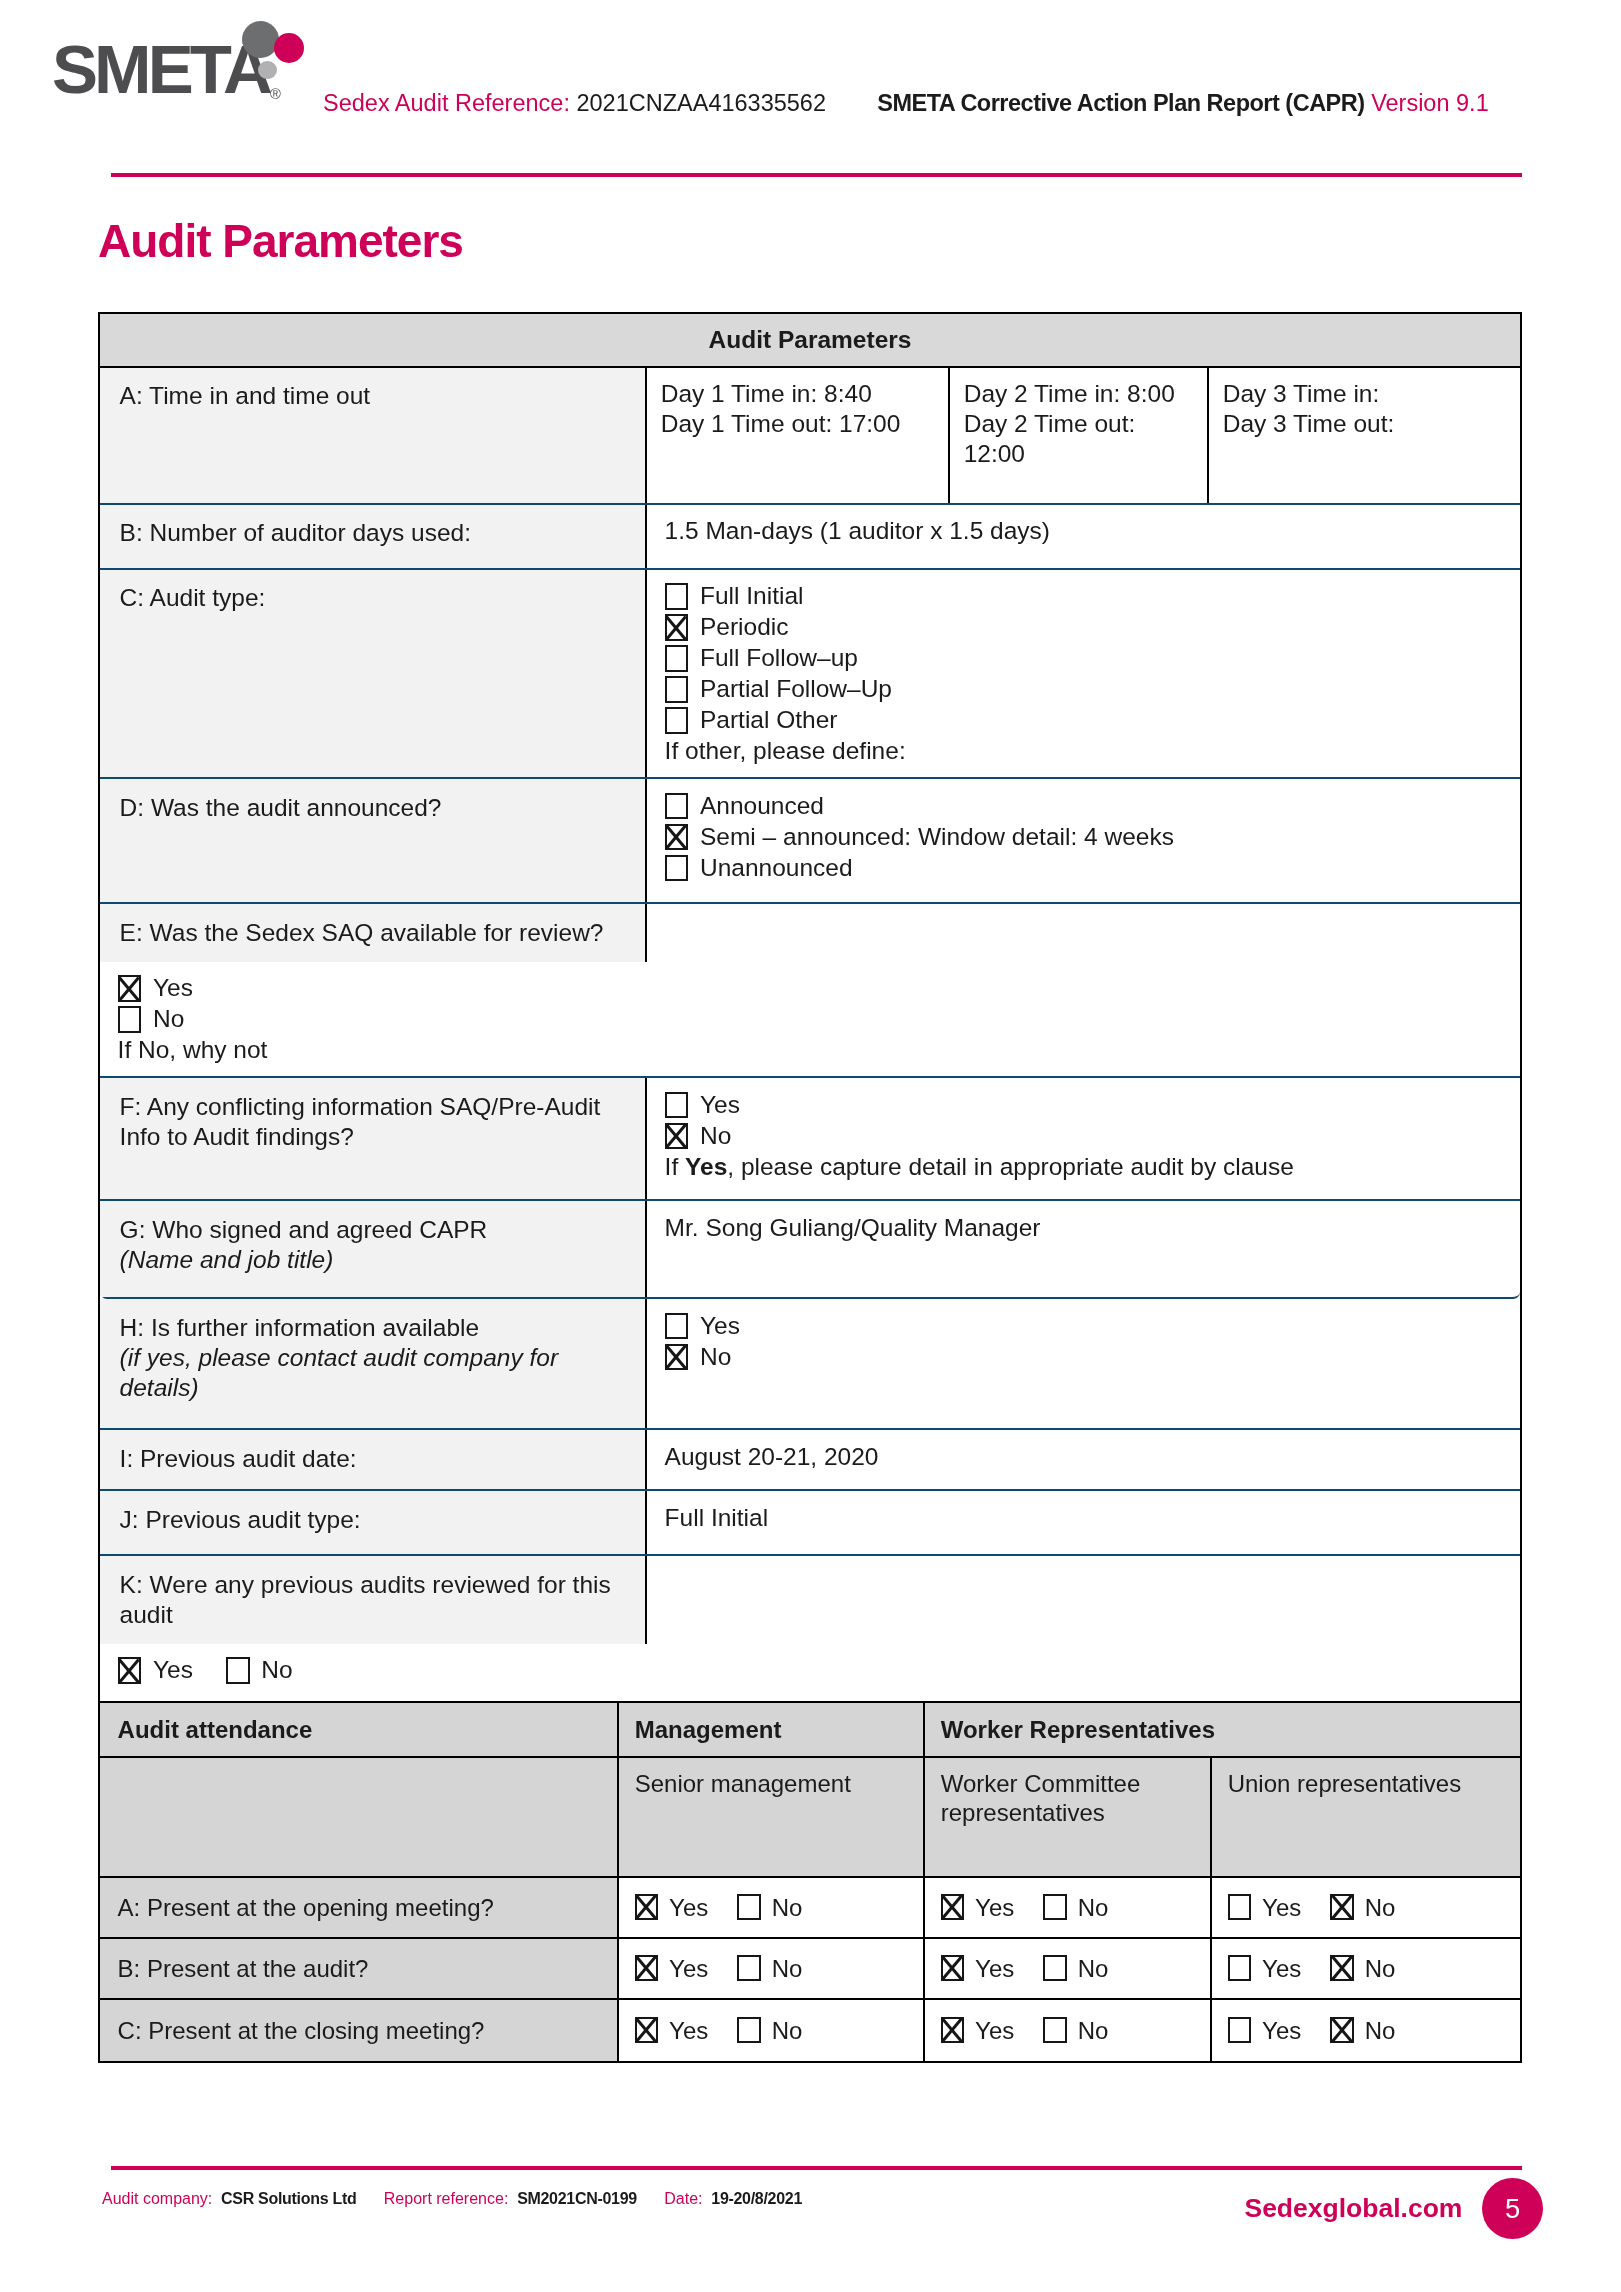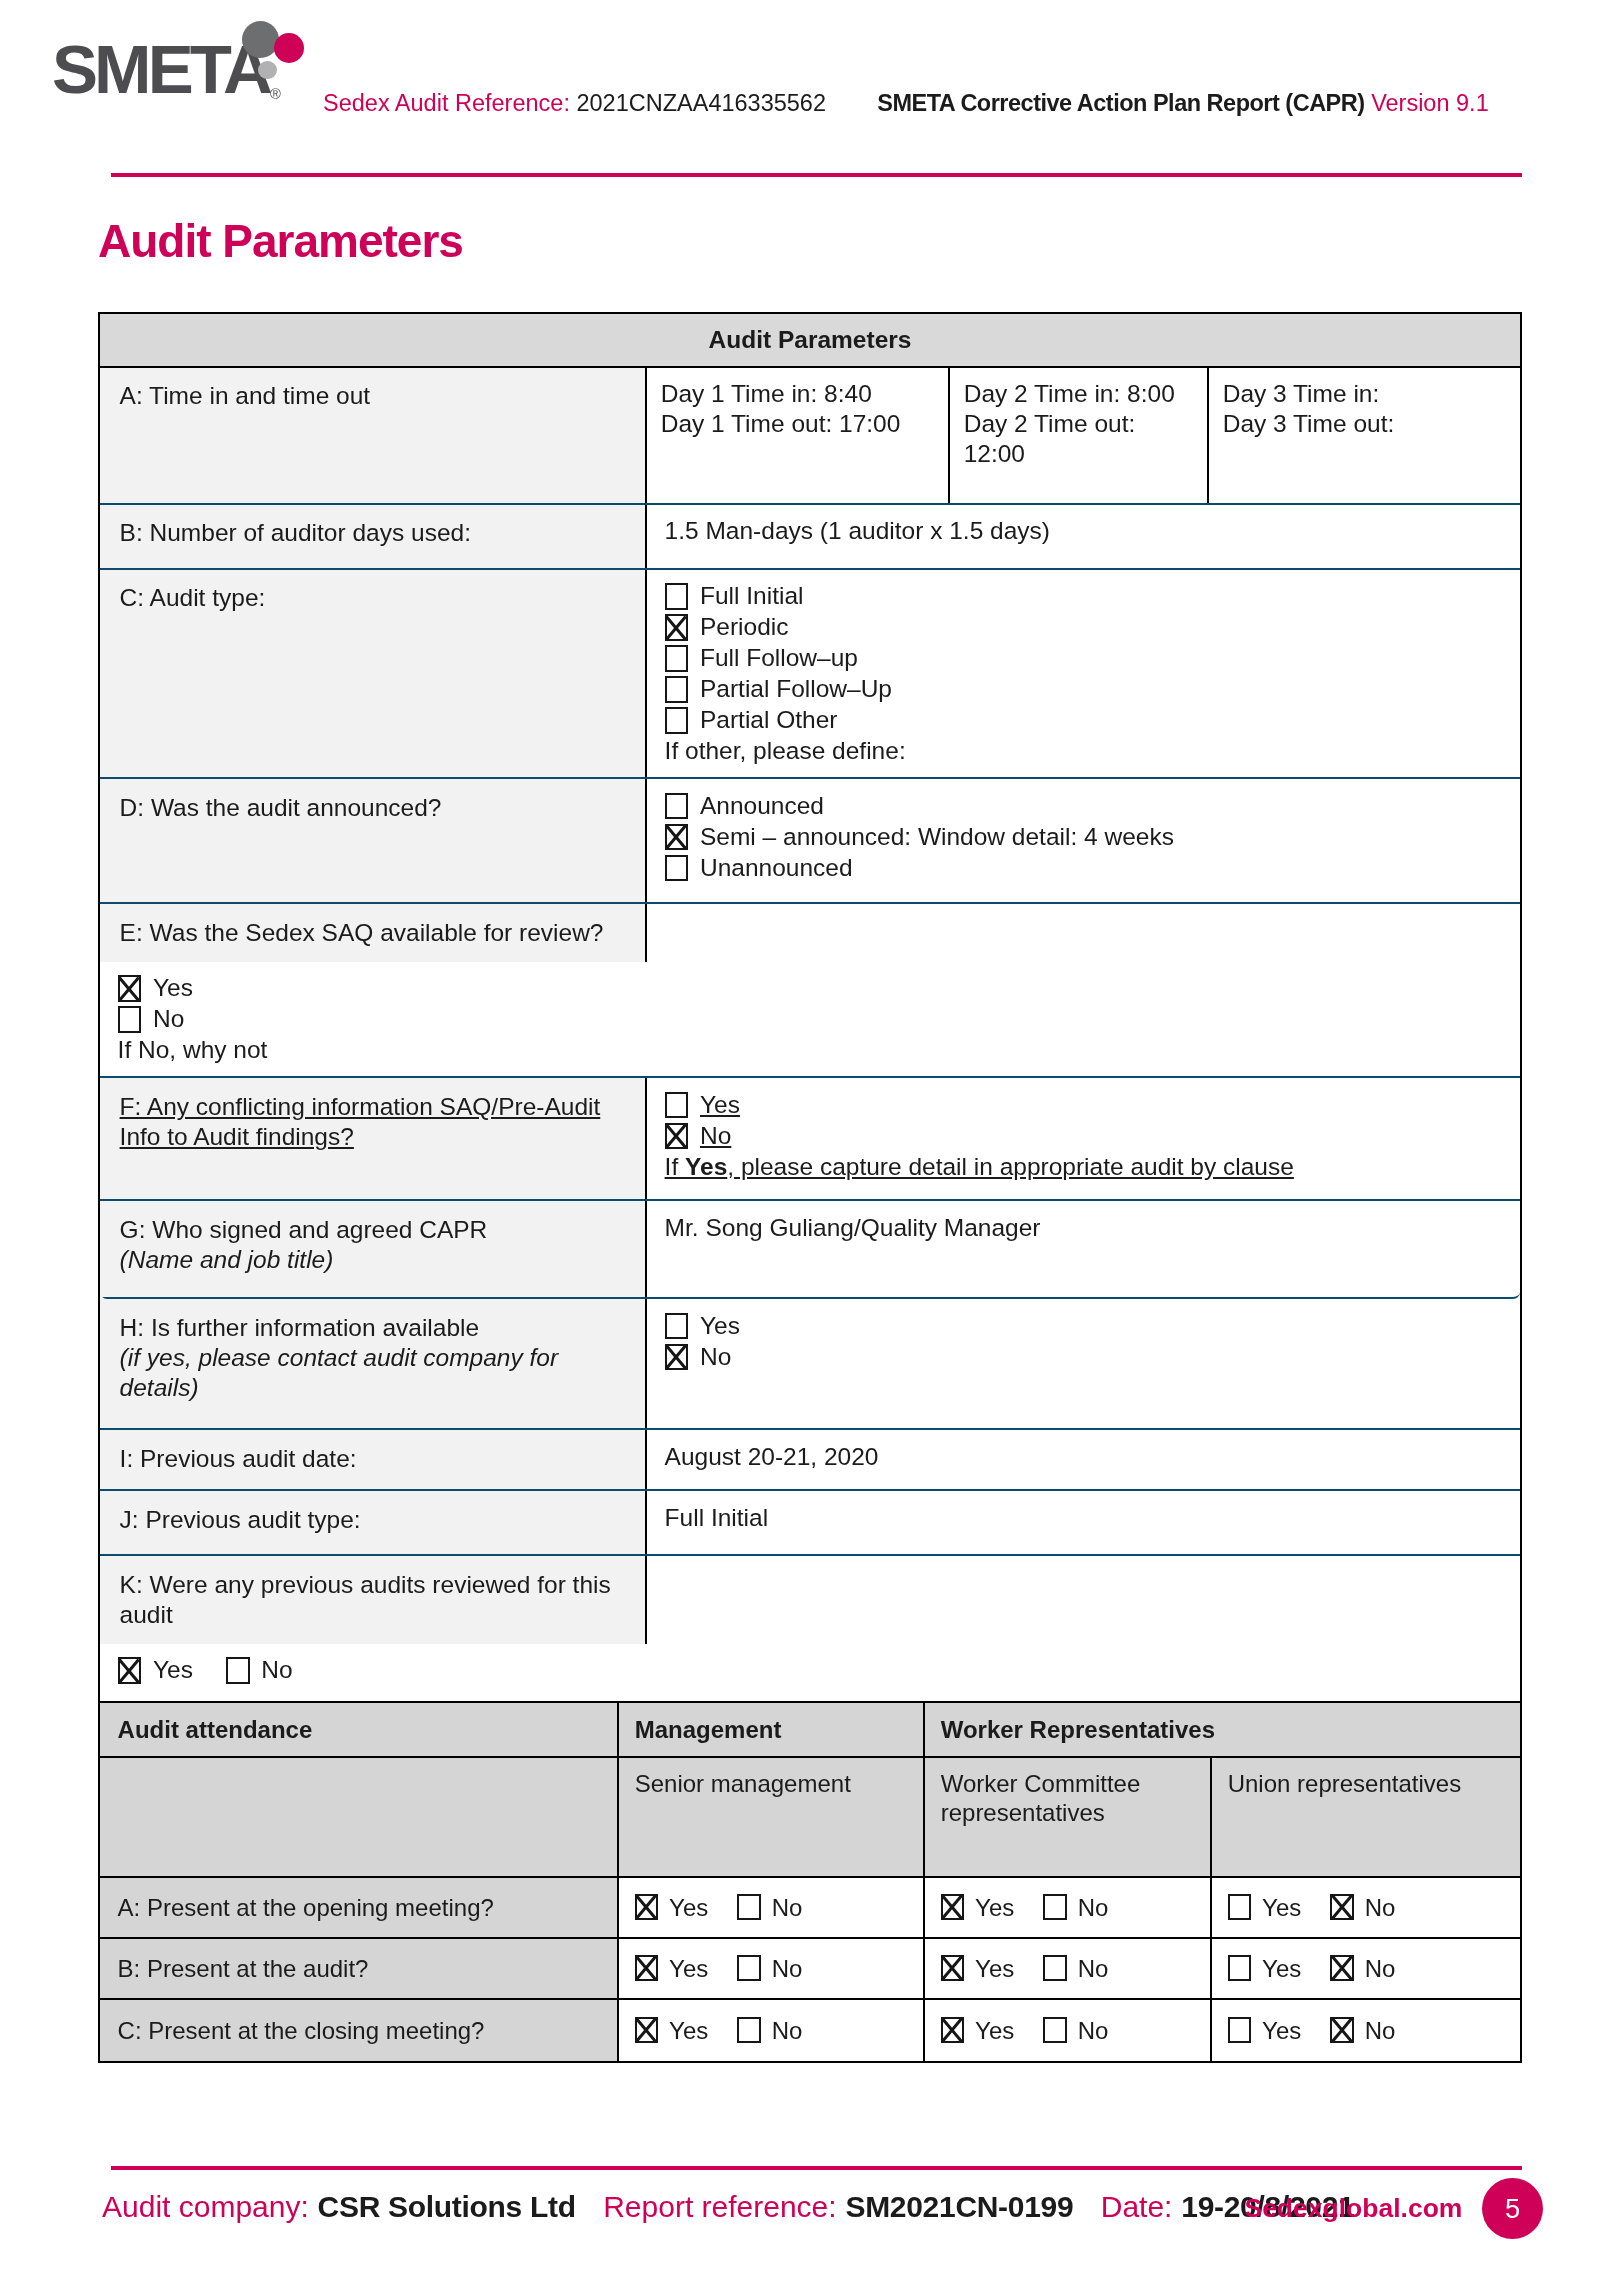--- a/index.html
+++ b/index.html
@@ -34,21 +34,21 @@
   .t1-row { display:flex; border-bottom:2px solid #0c4a6e; box-sizing:border-box; }
   .t1-row:last-child { border-bottom:none;flex-direction:column; }
   .t1-label { width:547px; box-sizing:border-box; flex:none; background:#f2f2f2; border-right:2px solid #000; padding:13.7px 19.6px; }
   .t1-value { flex:1; padding:11.8px 17.6px; box-sizing:border-box; }
   .lbl-note { font-style:italic; }
 
   .r-a  { min-height:137px; }
   .r-b  { min-height:65px;  }
   .r-d  { min-height:125px; }
   .r-e  { min-height:123px;flex-direction:column; }
-  .r-f  { min-height:123px;text-decoration:underline; }
+  .r-f  { min-height:123px; }
   .r-g  { min-height:98px;border-radius:7px; }
   .r-h  { min-height:131px; }
   .r-i  { min-height:61px;  }
   .r-j  { min-height:65px;  }
   .r-k  { min-height:152px; }
 
   .days { display:flex; padding:0; }
   .day-cell { box-sizing:border-box; padding:11.8px 13.7px; }
   .day-1 { width:303px; flex:none; border-right:2px solid #000; }
   .day-2 { width:259px; flex:none; border-right:2px solid #000; }
@@ -79,21 +79,21 @@
   .t2 .c34 { flex:1; box-sizing:border-box; padding:11.8px 15.7px; }
   .t2-head  { font-weight:700; }
   .t2-head > div, .t2-sub > div { background:#d5d5d5; }
   .t2-sub { min-height:120px; }
   .t2-data { min-height:61px; }
   .t2-data .lblcell { background:#d5d5d5; display:flex; align-items:center; }
   .t2-data .valcell { display:flex; align-items:center; gap:29px; background:#fff; }
   .pair { display:flex; gap:10.8px; align-items:center; }
 
   
-  .footer-left { position:absolute; left:102px; top:2190px; font-size:30px; display:flex; gap:27.4px; white-space:nowrap; }
+  .footer-left { position:absolute; left:102px; top:2190px; font-size:16px; display:flex; gap:27.4px; white-space:nowrap; }
   .fgroup { display:flex; gap:8.8px; }
   .flabel { color:#ce0058; }
   .fvalue { color:#1b1b1b; font-weight:700; letter-spacing:-0.3px; }
   .footer-right { position:absolute; right:78px; top:2178px; display:flex; align-items:center; gap:19.6px; }
   .website { color:#ce0058; font-weight:700; font-size:26.5px; }
   .page-circle { width:61px; height:61px; border-radius:50%; background:#ce0058; color:#fff; display:flex; align-items:center; justify-content:center; font-size:27.4px; }
 </style>
 </head>
 <body>
 

